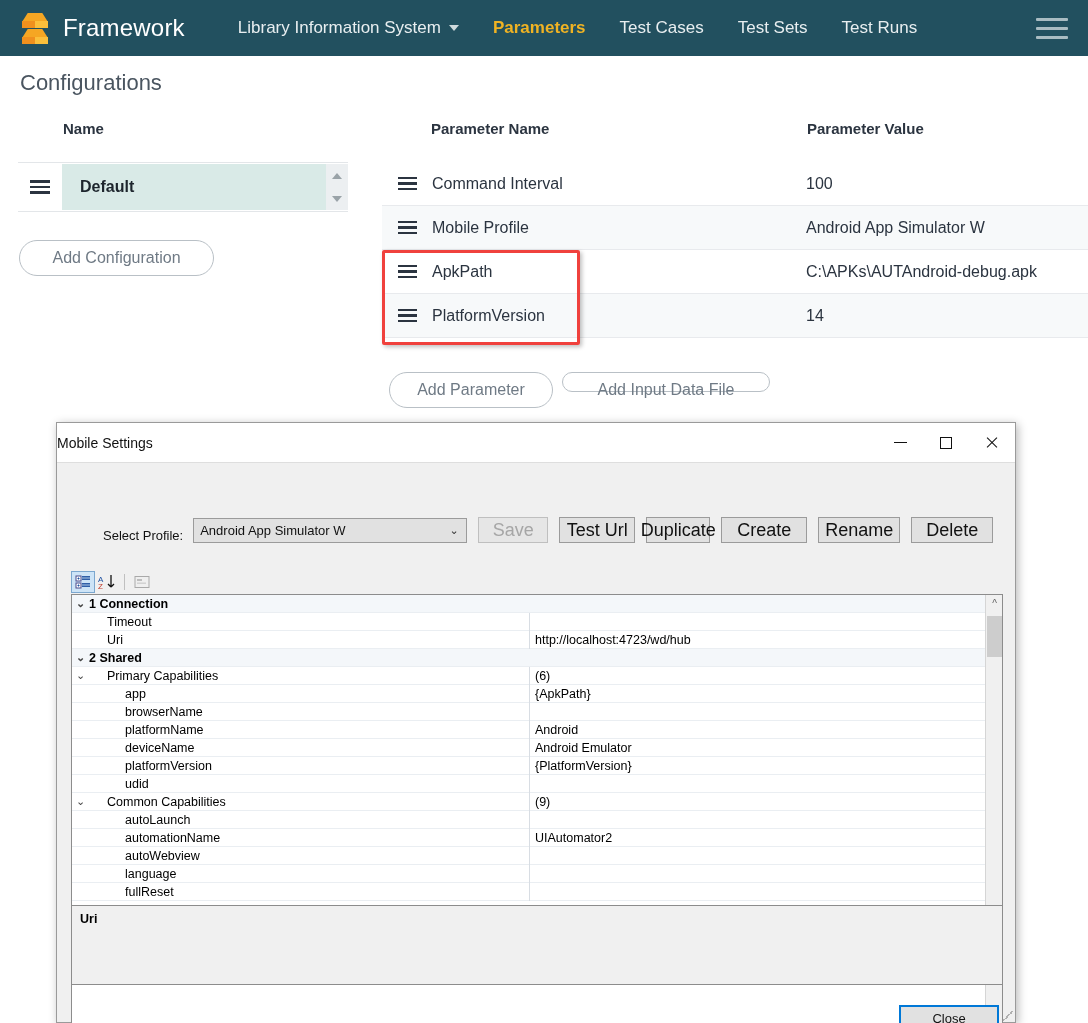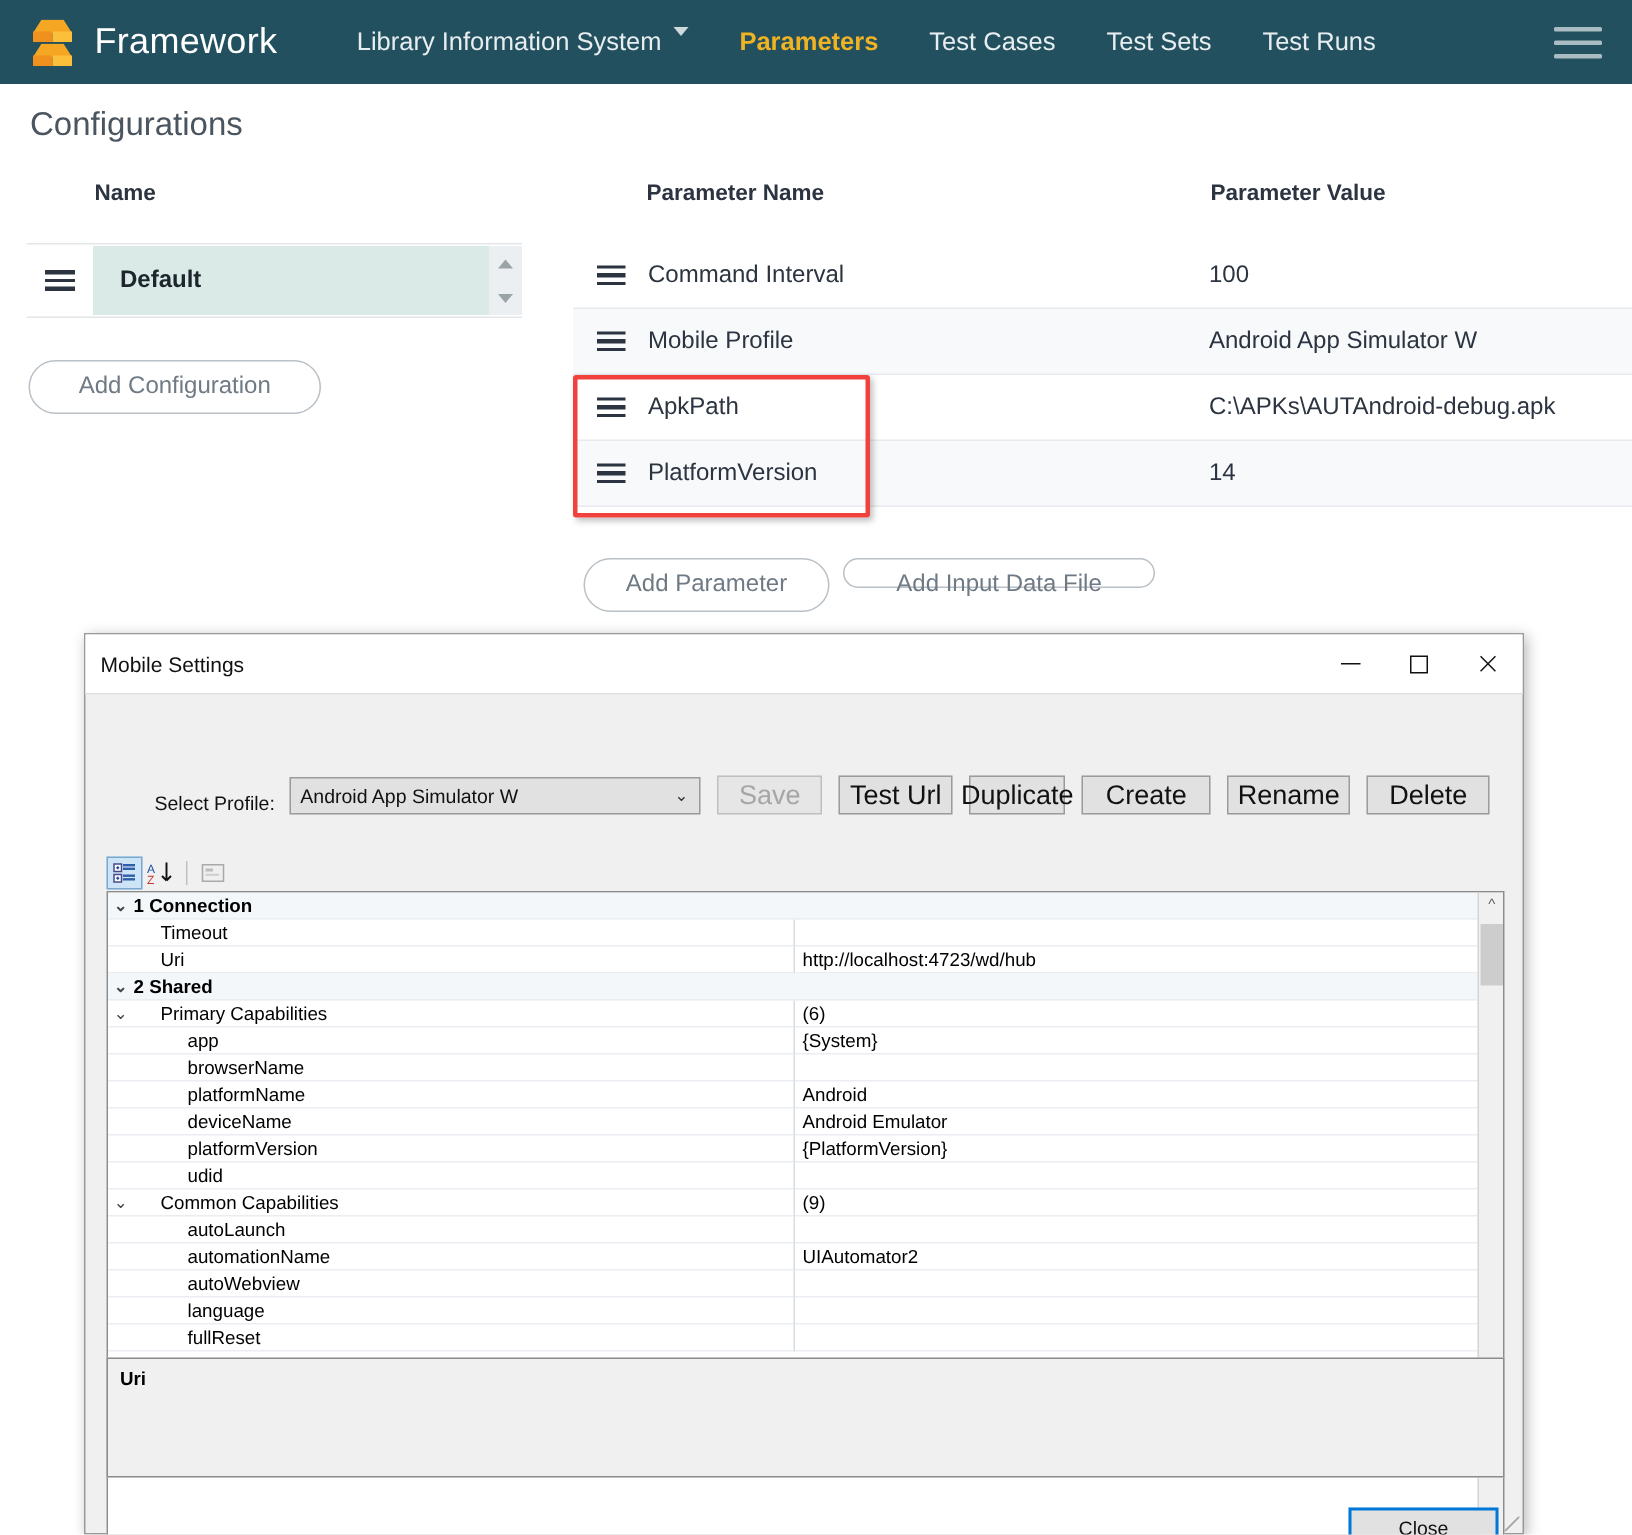--- a/index.html
+++ b/index.html
@@ -31,21 +31,21 @@
   .logo-box .slab .rt {
     position: absolute; left: 17px; top: 8px; width: 13px; height: 7px; background: #fbbf3b;
   }
   .brand-text {
     color: #ffffff; font-size: 24px; font-weight: 400; margin-left: 11px; letter-spacing: .2px;
   }
   .nav-items { display: flex; align-items: center; margin-left: 36px; gap: 0px; }
   .nav-link {
     color: #e8eef0; font-size: 17px; padding: 0 17px; cursor: pointer; white-space: nowrap;
   }
-  .nav-link.dropdown { display: flex; align-items: flex-start; gap: 8px; }
+  .nav-link.dropdown { display: flex; align-items: center; gap: 8px; }
   .caret {
     width: 0; height: 0; border-left: 5px solid transparent; border-right: 5px solid transparent;
     border-top: 6px solid #cfdadd; display: inline-block;
   }
   .nav-link.active { color: #f0b323; font-weight: bold; }
   .hamburger {
     position: absolute; right: 20px; top: 13px; width: 32px; height: 30px;
     display: flex; flex-direction: column; justify-content: center; gap: 6px; cursor: pointer;
   }
   .hamburger span { display: block; height: 3px; background: #a9bcc2; border-radius: 1px; }
@@ -117,21 +117,21 @@
   .dialog {
     position: absolute; left: 56px; top: 422px; width: 960px; height: 601px;
     background: #f0f0f0; border: 1px solid #9a9a9a;
     box-shadow: 2px 2px 9px rgba(0,0,0,.28);
     font-family: "Liberation Sans", sans-serif;
   }
   .dlg-titlebar {
     height: 40px; background: #ffffff; display: flex; align-items: center;
     border-bottom: 1px solid #dedede;
   }
-  .dlg-title { margin-left: 10px; font-size: 14px; color: #111; }
+  .dlg-title { font-size: 14px; color: #111; }
   .dlg-winbtns { margin-left: auto; display: flex; height: 40px; }
   .dlg-winbtn {
     width: 46px; height: 40px; display: flex; align-items: center; justify-content: center;
     cursor: pointer; color: #111;
   }
   .ic-min { width: 13px; height: 1px; background: #111; }
   .ic-max { width: 12px; height: 12px; border: 1px solid #111; }
   .ic-close { position: relative; width: 14px; height: 14px; }
   .ic-close::before, .ic-close::after {
     content: ""; position: absolute; left: 0; top: 6px; width: 14px; height: 1px; background: #111;
@@ -419,21 +419,21 @@
                 <div class="pvalue"></div>
               </div>
               <div class="pgrow">
                 <div class="expander">⌄</div>
                 <div class="plabel" style="padding-left: 18px;">Primary Capabilities</div>
                 <div class="pvalue">(6)</div>
               </div>
               <div class="pgrow">
                 <div class="expander"></div>
                 <div class="plabel" style="padding-left: 36px;">app</div>
-                <div class="pvalue">{System}</div>
+                <div class="pvalue">{ApkPath}</div>
               </div>
               <div class="pgrow">
                 <div class="expander"></div>
                 <div class="plabel" style="padding-left: 36px;">browserName</div>
                 <div class="pvalue"></div>
               </div>
               <div class="pgrow">
                 <div class="expander"></div>
                 <div class="plabel" style="padding-left: 36px;">platformName</div>
                 <div class="pvalue">Android</div>

